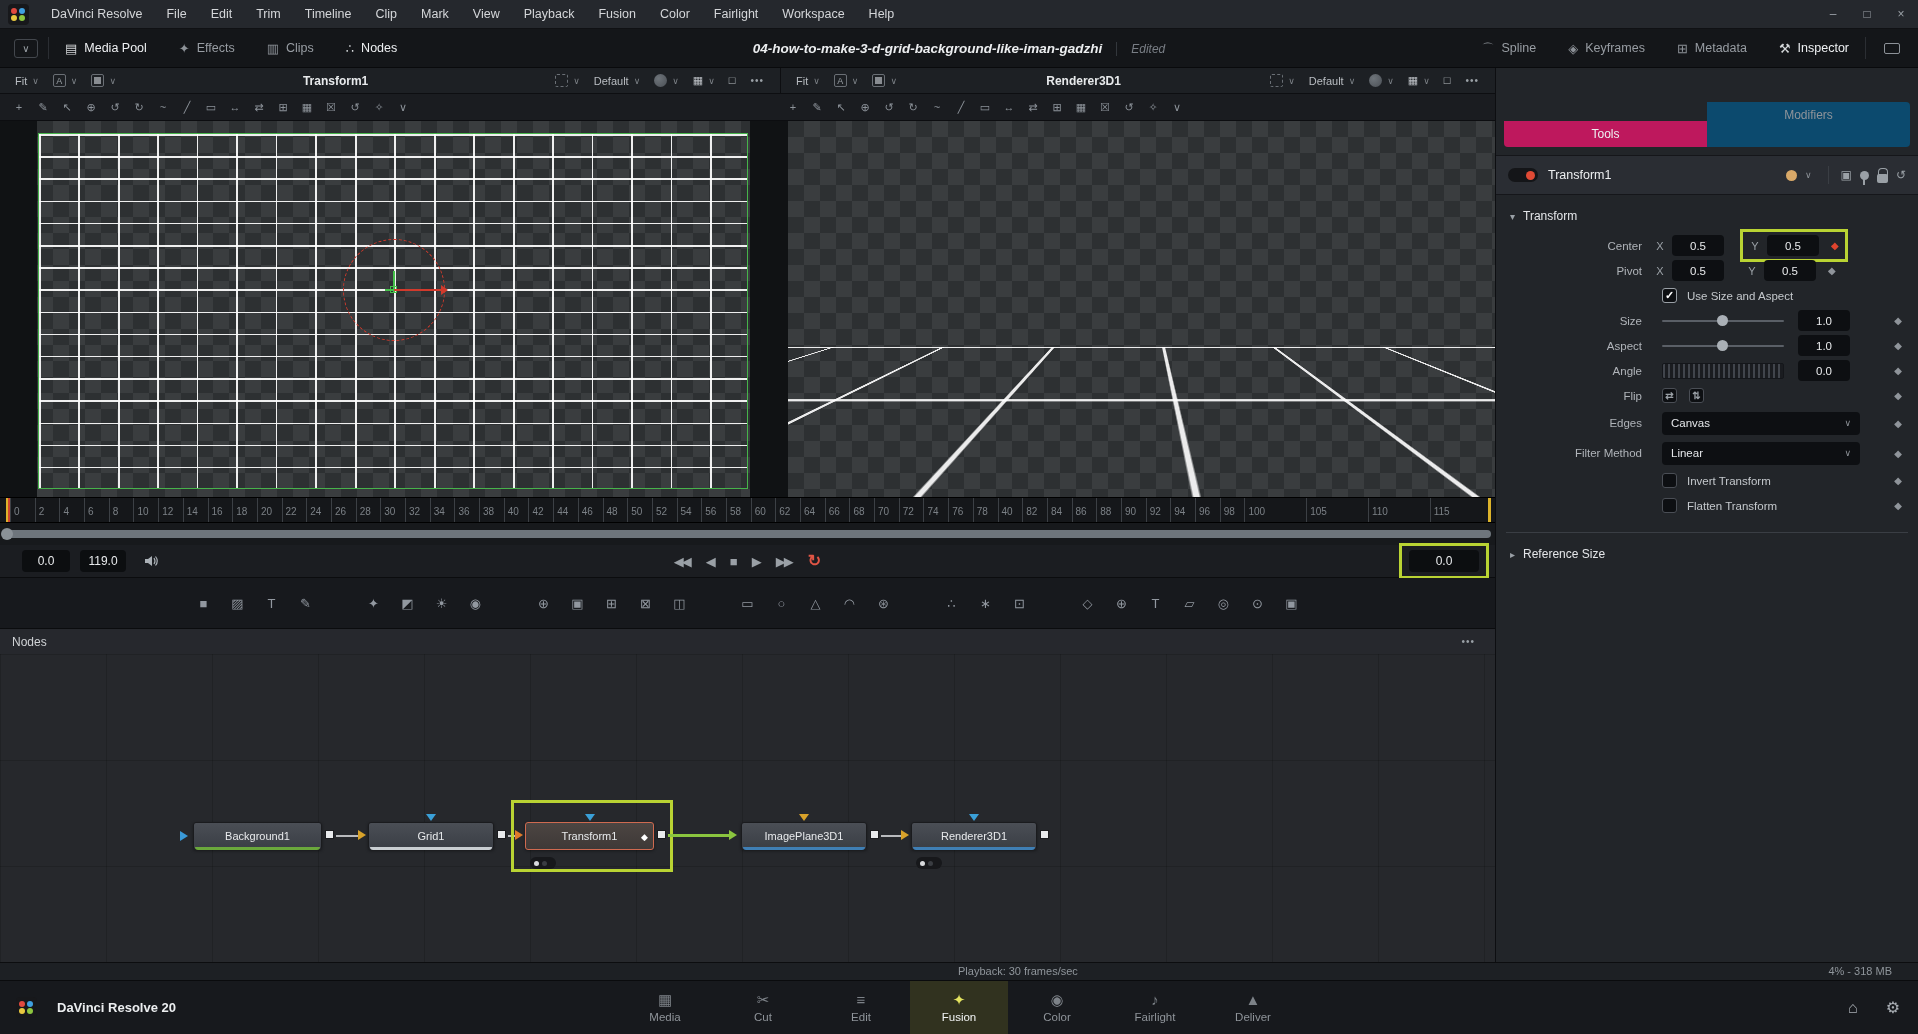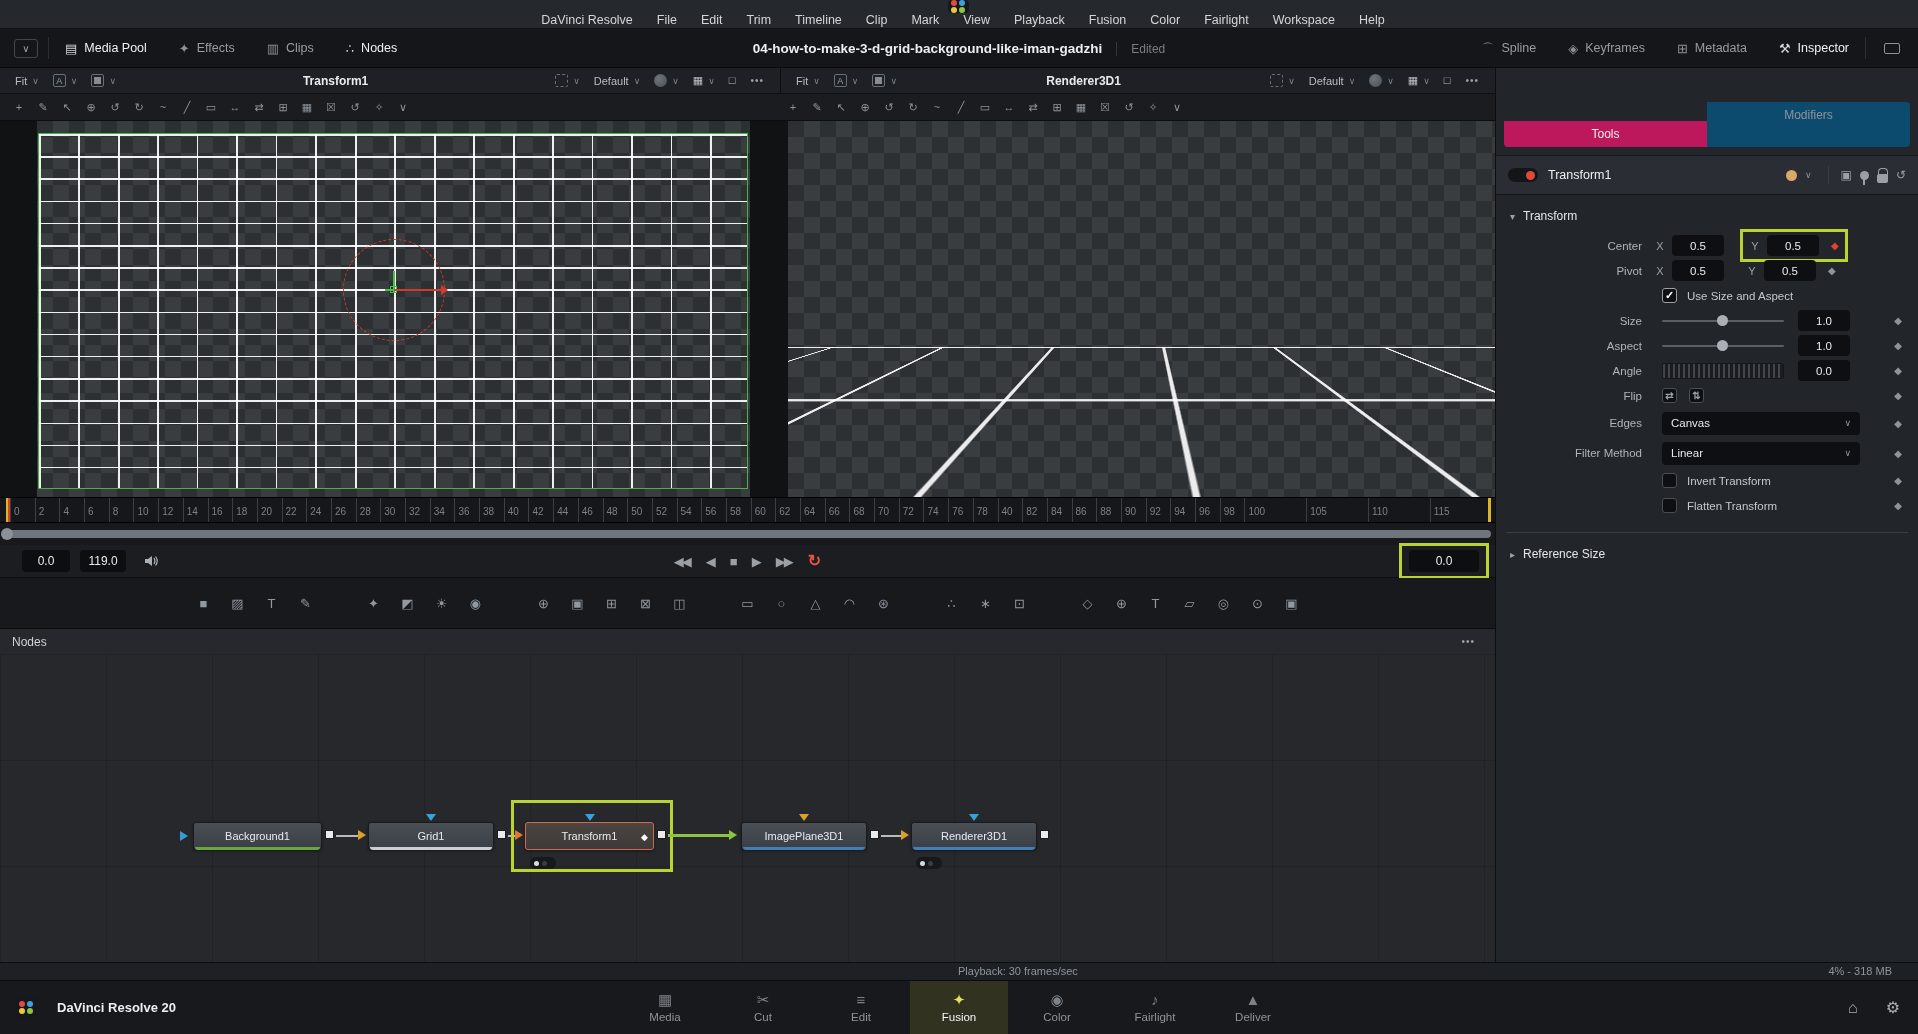--- a/index.html
+++ b/index.html
@@ -4,36 +4,36 @@
 <style>
   html,body{margin:0;padding:0;background:#000;}
   *{box-sizing:border-box;}
   #app{position:relative;width:1918px;height:1034px;overflow:hidden;
        font-family:"Liberation Sans",sans-serif;color:#c8cbce;font-size:12px;
        background:#17191d;-webkit-font-smoothing:antialiased;}
   .band{position:absolute;left:0;right:0;}
   .g{display:inline-block;line-height:1;}
 
   
-  .menu-bar{top:0;height:29px;background:#25282d;display:flex;align-items:center;padding-left:8px;border-bottom:1px solid #101114;flex-direction:column;}
+  .menu-bar{top:0;height:29px;background:#25282d;display:flex;align-items:center;padding-left:8px;border-bottom:1px solid #101114;}
   .logo-chip{width:21px;height:21px;border-radius:4px;background:#17181b;display:grid;grid-template-columns:7px 7px;gap:1px;place-content:center;margin-right:10px;}
   .logo-chip i{width:6px;height:6px;border-radius:50%;}
   .menu-item{padding:0 12px;color:#d4d6d9;font-size:12.5px;cursor:default;}
   .win-controls{margin-left:auto;display:flex;}
   .win-btn{width:34px;text-align:center;color:#9aa0a6;font-size:12px;}
 
   
   .main-toolbar{top:29px;height:39px;background:#141619;display:flex;align-items:center;border-bottom:1px solid #090a0c;}
   .tb-btn{display:flex;align-items:center;gap:7px;padding:0 16px;height:100%;color:#989da3;font-size:12.5px;}
   .tb-btn .g{font-size:13px;color:#8d9298;}
   .tb-btn.active{color:#eef0f2;}
   .tb-btn.active .g{color:#d6d9db;}
   .tb-sep{width:1px;height:22px;background:#2b2e33;}
   .ui-toggle{width:24px;height:19px;border:1px solid #43474d;border-radius:3px;margin:0 10px 0 14px;display:flex;align-items:center;justify-content:center;color:#9aa0a6;font-size:10px;}
-  .tb-title-wrap{position:absolute;left:0;right:0;top:29px;height:39px;display:flex;align-items:center;justify-content:center;pointer-events:none;}
+  .tb-title-wrap{position:absolute;left:0;right:0;top:29px;height:39px;display:flex;align-items:center;justify-content:center;pointer-events:none;font-style:italic;}
   .tb-title{color:#eceef0;font-size:13.5px;font-weight:bold;}
   .tb-edited{color:#787d84;font-size:12px;margin-left:14px;padding-left:14px;border-left:1px solid #33373c;}
   .tb-right{margin-left:auto;display:flex;align-items:center;height:100%;}
   .dual-mon{width:16px;height:11px;border:1.5px solid #8d9298;border-radius:2px;margin:0 18px;}
 
   
   .viewer-header{top:68px;height:26px;width:1495px;background:#1d2024;border-bottom:1px solid #0d0e11;display:flex;}
   .vh-half{display:flex;align-items:center;padding:0 8px;}
   .vh-half.l{width:780px;}
   .vh-half.r{flex:1;border-left:1px solid #0d0e11;}

